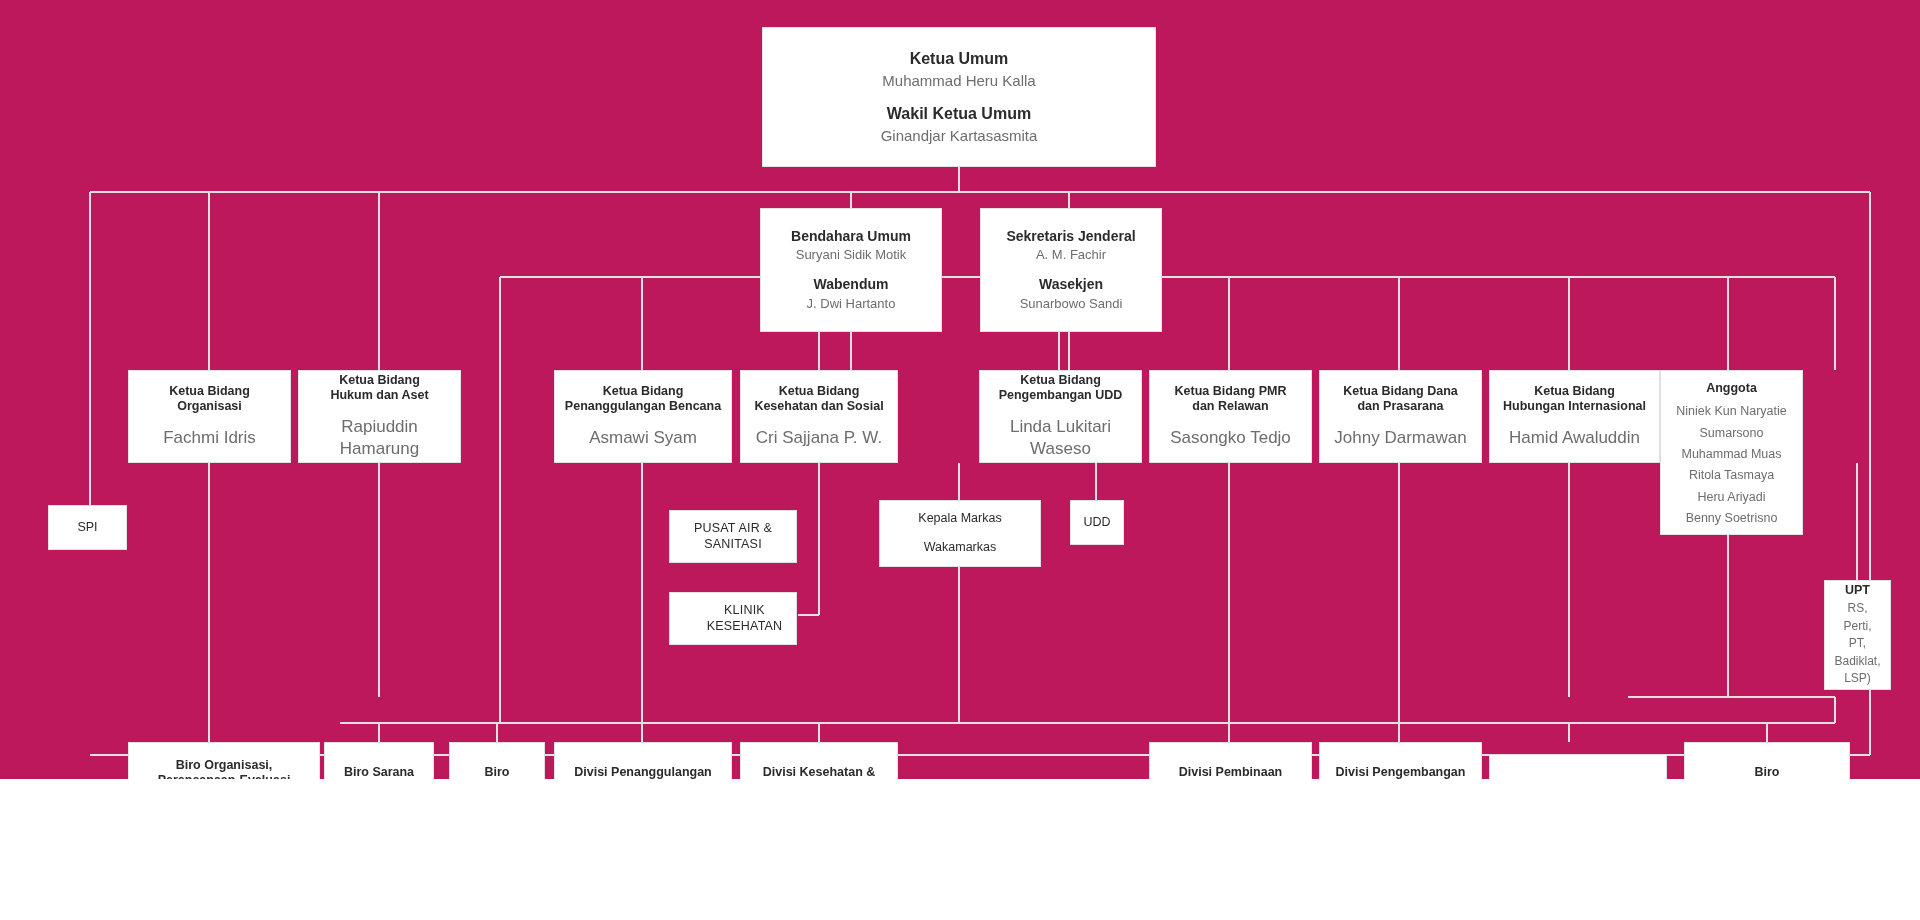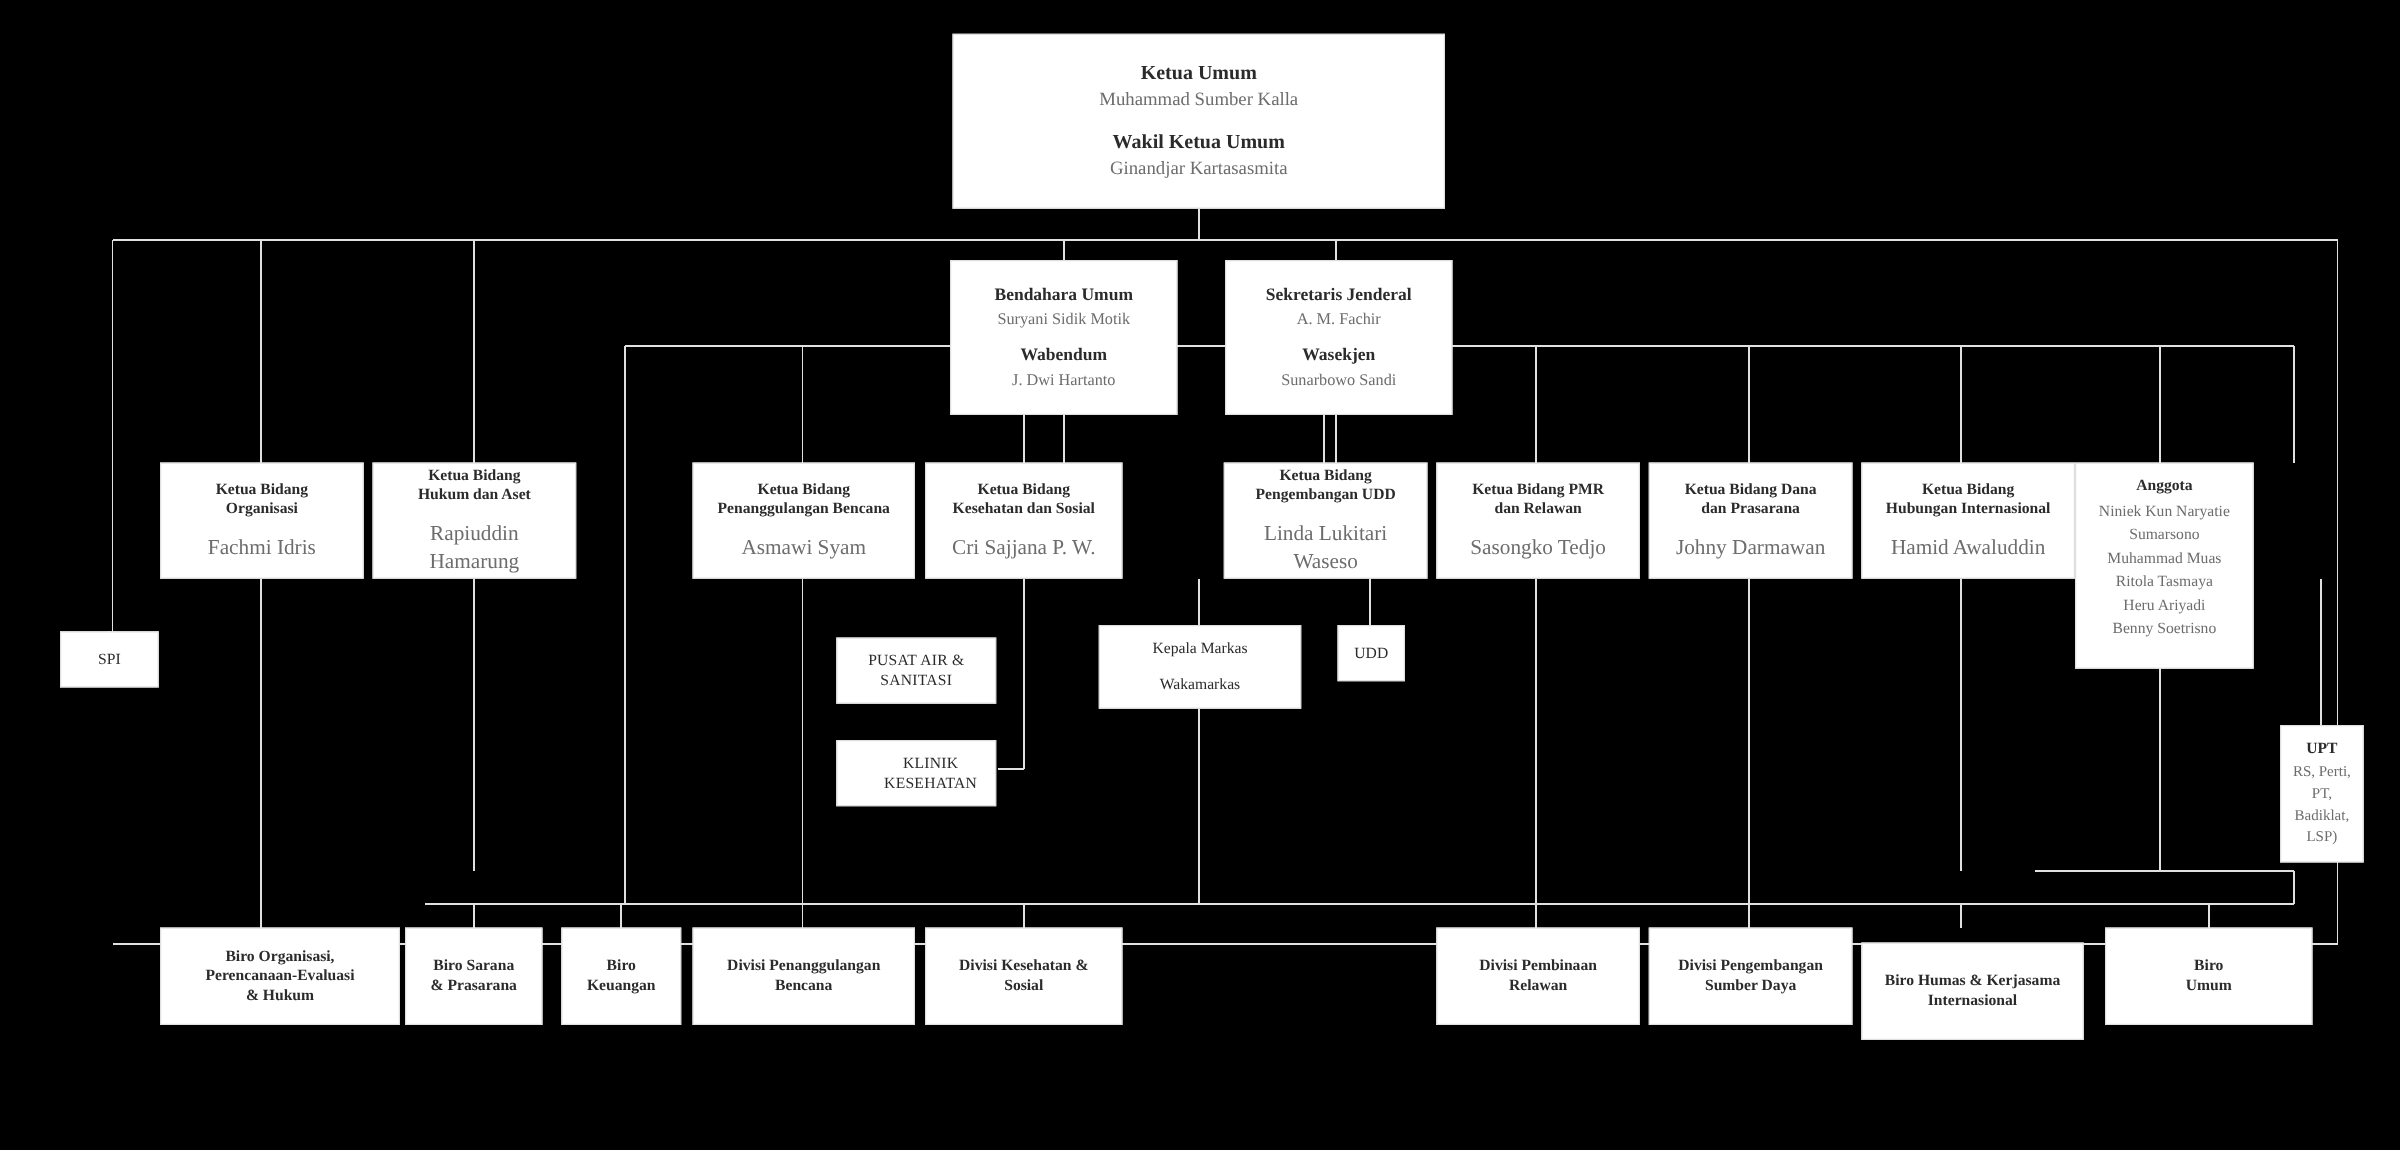--- a/index.html
+++ b/index.html
@@ -4,23 +4,23 @@
 <title>Struktur Organisasi</title>
 <style>
   html, body {
     margin: 0;
     padding: 0;
     background: #ffffff;
   }
   #chart {
     position: relative;
     width: 1920px;
-    height: 920px;
-    background: #000000;
-    font-family: Liberation Serif, serif;
+    height: 779px;
+    background: #be185d;
+    font-family: Liberation Sans, sans-serif;
     overflow: hidden;
   }
   #connectors {
     position: absolute;
     left: 0;
     top: 0;
     width: 1920px;
     height: 920px;
     pointer-events: none;
   }
@@ -144,21 +144,21 @@
       <path d="M 819 723 L 819 742"></path>
       <path d="M 1229 723 L 1229 742"></path>
       <path d="M 1399 723 L 1399 742"></path>
       <path d="M 1569 723 L 1569 742"></path>
       <path d="M 1767 723 L 1767 742"></path>
     </g>
   </svg>
 
   <div class="node n-root" style="left:762px; top:27px; width:394px; height:140px;">
     <div class="title">Ketua Umum</div>
-    <div class="person">Muhammad Sumber Kalla</div>
+    <div class="person">Muhammad Heru Kalla</div>
     <div class="gap"></div>
     <div class="title">Wakil Ketua Umum</div>
     <div class="person">Ginandjar Kartasasmita</div>
   </div>
 
   <div class="node n-exec" style="left:760px; top:208px; width:182px; height:124px;">
     <div class="title">Bendahara Umum</div>
     <div class="person">Suryani Sidik Motik</div>
     <div class="gap"></div>
     <div class="title">Wabendum</div>
@@ -206,21 +206,21 @@
   <div class="node n-bidang" style="left:1319px; top:370px; width:163px; height:93px;">
     <div class="title pre">Ketua Bidang Dana<br>dan Prasarana</div>
     <div class="person">Johny Darmawan</div>
   </div>
 
   <div class="node n-bidang" style="left:1489px; top:370px; width:171px; height:93px;">
     <div class="title pre">Ketua Bidang<br>Hubungan Internasional</div>
     <div class="person">Hamid Awaluddin</div>
   </div>
 
-  <div class="node n-anggota" style="left:1660px; top:370px; width:143px; height:165px; justify-content:flex-start; padding-top:10px;">
+  <div class="node n-anggota" style="left:1660px; top:370px; width:143px; height:165px; justify-content:space-between; padding-top:10px;">
     <div class="title">Anggota</div>
     <div class="person">Niniek Kun Naryatie</div>
     <div class="person">Sumarsono</div>
     <div class="person">Muhammad Muas</div>
     <div class="person">Ritola Tasmaya</div>
     <div class="person">Heru Ariyadi</div>
     <div class="person">Benny Soetrisno</div>
   </div>
 
   <div class="node n-plain" style="left:48px; top:505px; width:79px; height:45px;">

